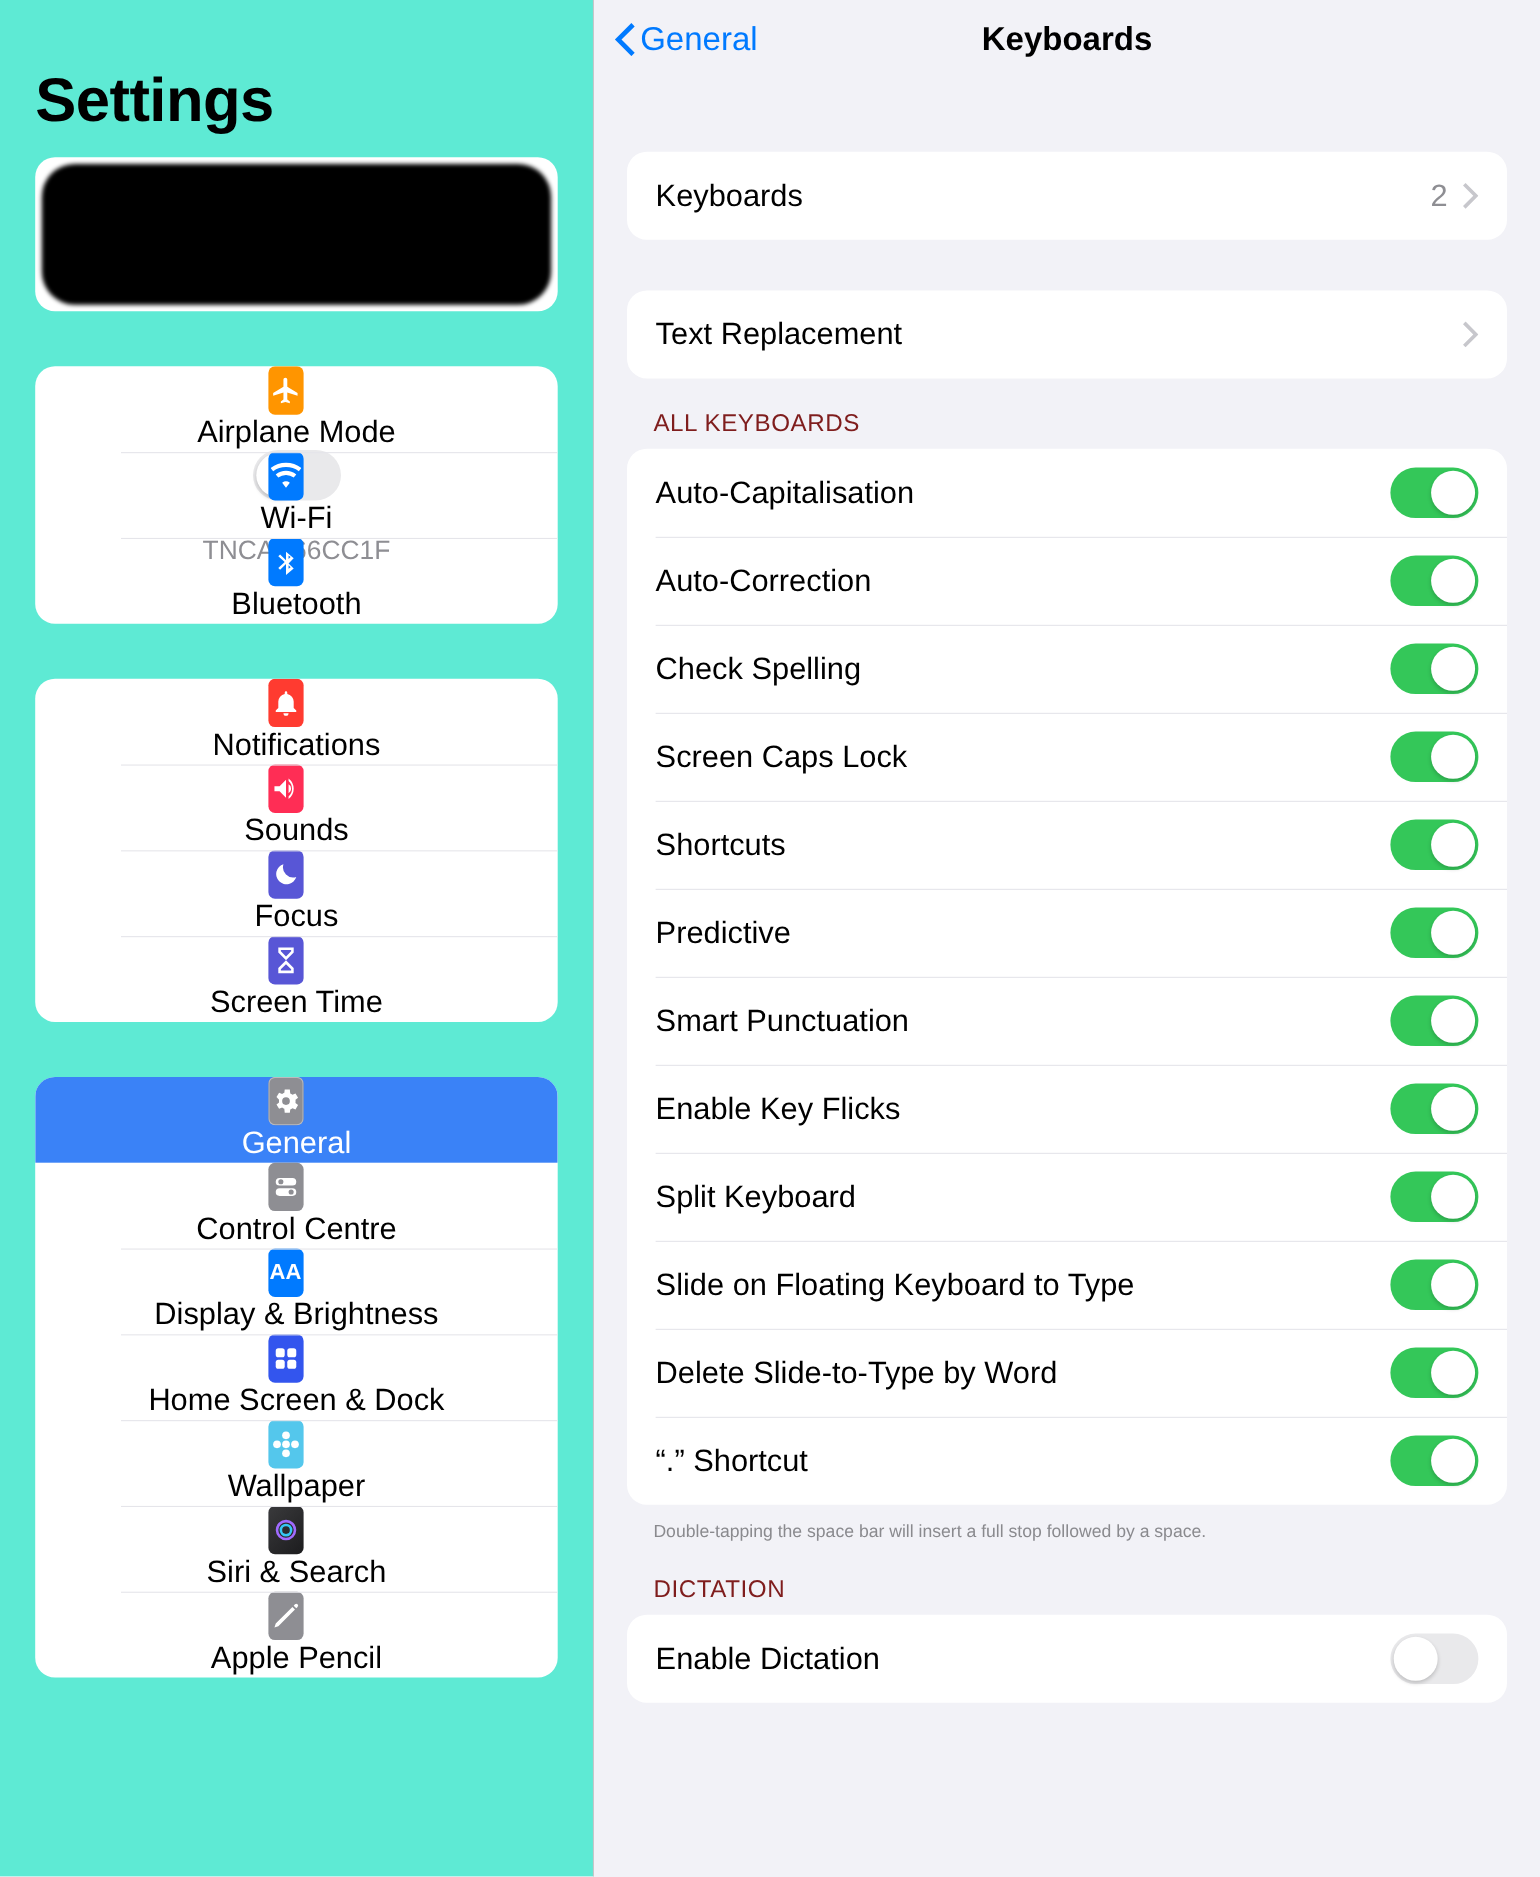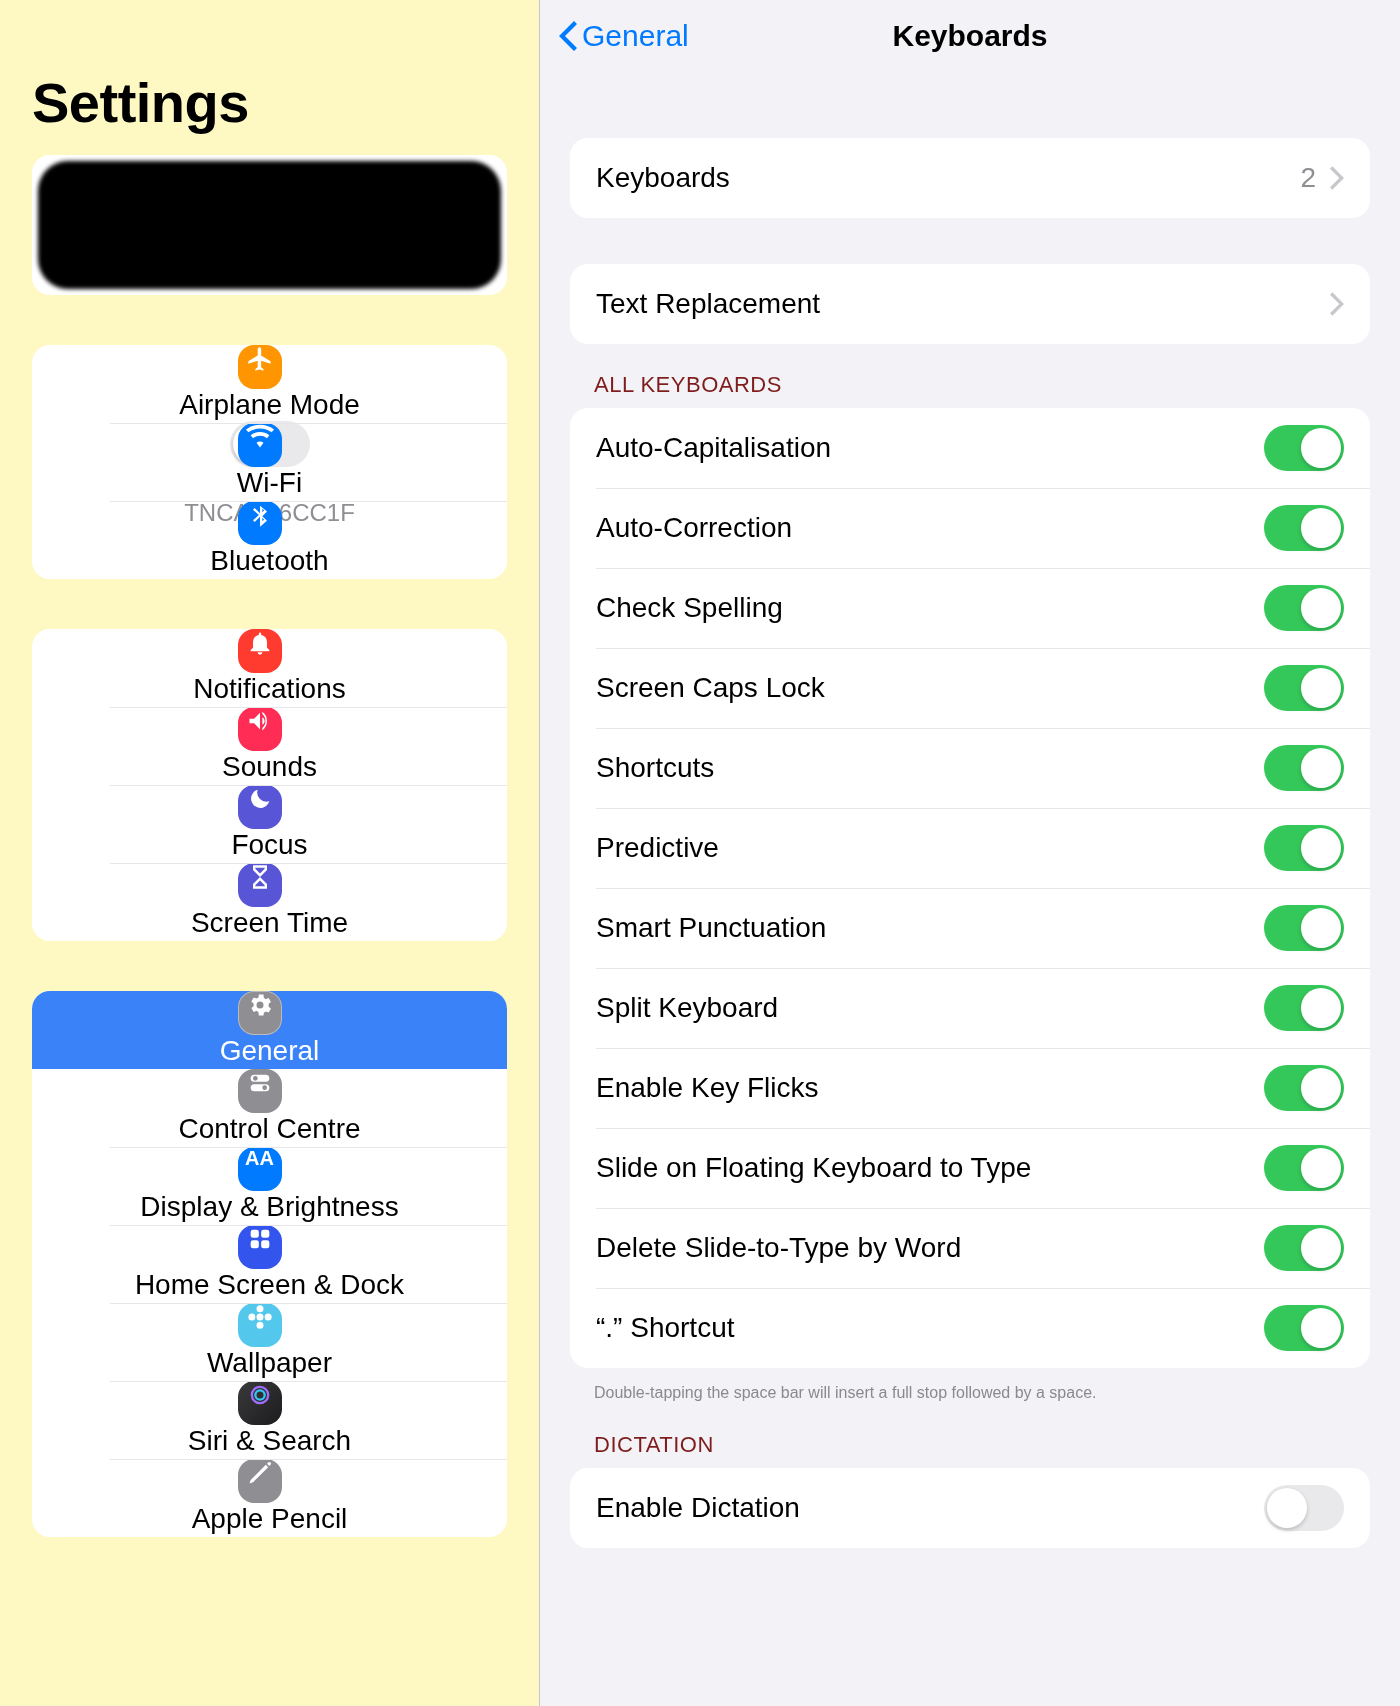--- a/index.html
+++ b/index.html
@@ -9,23 +9,23 @@
     background: #f2f2f7;
     display: flex;
     width: 1400px;
     height: 1706px;
     overflow: hidden;
   }
 
   
   .sidebar {
     width: 540px;
-    background: #fef9c3;
+    background: #5eead4;
     border-right: 1px solid #c6c6c8;
-    padding: 40px 32px 0 32px;
+    padding: 28px 32px 0 32px;
     overflow-y: hidden;
   }
   .sidebar h1 {
     font-size: 56px;
     font-weight: 700;
     margin: 30px 0 20px 0;
     letter-spacing: -0.5px;
   }
   .profile-card {
     background: #fff;
@@ -61,24 +61,24 @@
     position: absolute;
     left: 78px; right: 0; top: 0;
     height: 1px;
     background: #e5e5ea;
   }
   .row.selected { background: #3a82f7; }
   .row.selected .row-label { color: #fff; }
   .row.selected + .row::before { display: none; }
   .row.selected::before { display: none; }
   .icon {
-    width: 44px; height: 44px;
-    border-radius: 16px;
-    display: flex;
-    align-items: flex-start;
+    width: 32px; height: 44px;
+    border-radius: 6px;
+    display: flex;
+    align-items: center;
     justify-content: center;
     margin-right: 20px;
     flex: none;
   }
   .icon svg { width: 28px; height: 28px; fill: #fff; }
   .row-label {
     font-size: 28px;
     color: #000;
     flex: 1;
   }
@@ -407,25 +407,25 @@
         </div>
         <div class="drow">
           <div class="drow-label">Predictive</div>
           <div class="switch on"></div>
         </div>
         <div class="drow">
           <div class="drow-label">Smart Punctuation</div>
           <div class="switch on"></div>
         </div>
         <div class="drow">
+          <div class="drow-label">Enable Key Flicks</div>
+          <div class="switch on"></div>
+        </div>
+        <div class="drow">
           <div class="drow-label">Split Keyboard</div>
-          <div class="switch on"></div>
-        </div>
-        <div class="drow">
-          <div class="drow-label">Enable Key Flicks</div>
           <div class="switch on"></div>
         </div>
         <div class="drow">
           <div class="drow-label">Slide on Floating Keyboard to Type</div>
           <div class="switch on"></div>
         </div>
         <div class="drow">
           <div class="drow-label">Delete Slide-to-Type by Word</div>
           <div class="switch on"></div>
         </div>

